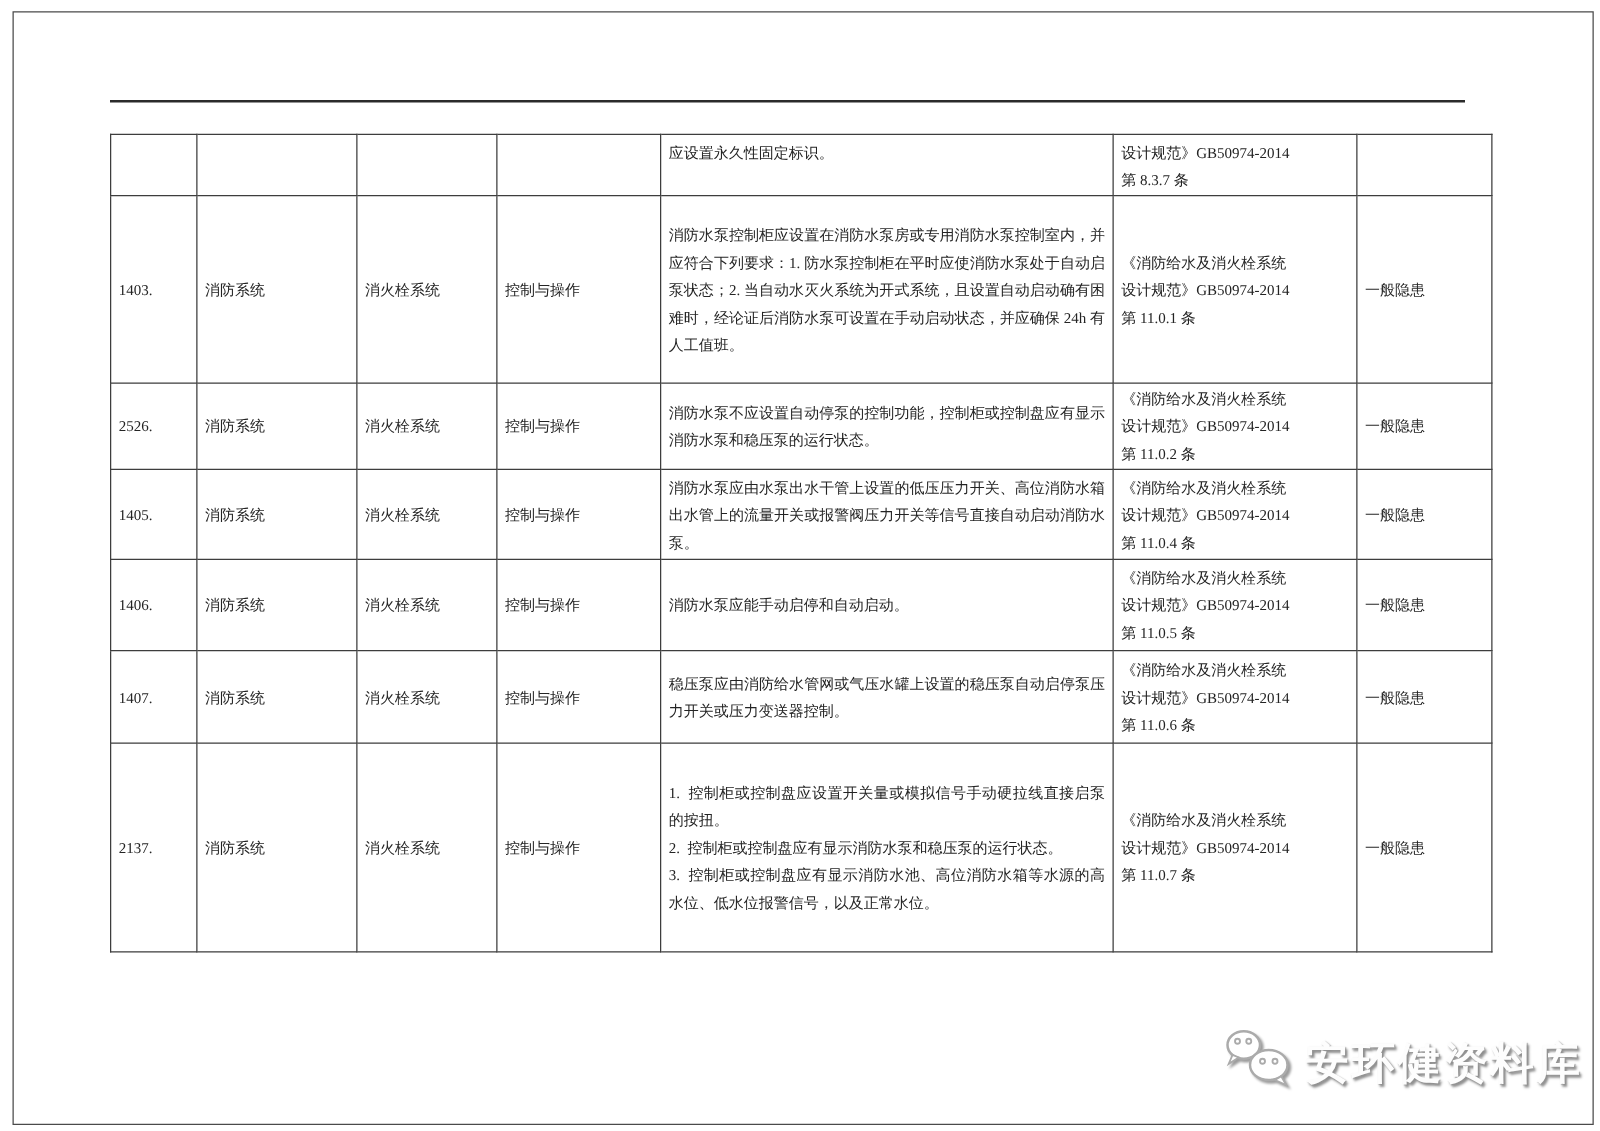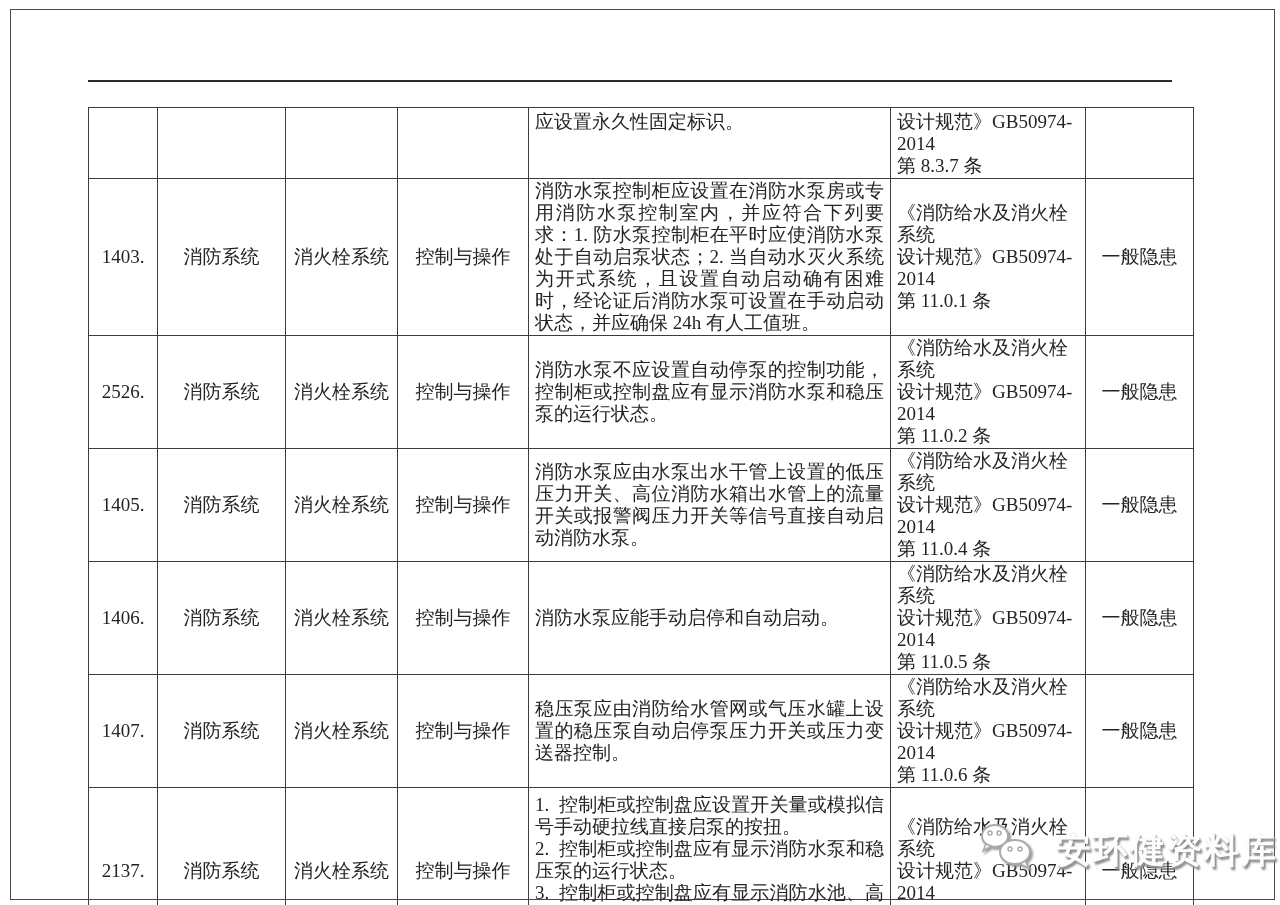--- a/index.html
+++ b/index.html
@@ -25,39 +25,39 @@
   table.std {
     position: absolute;
     left: 88px; top: 107px;
     width: 1105px;
     border-collapse: collapse;
     table-layout: fixed;
     color: #242424;
   }
   table.std td {
     border: 1px solid #3d3d3d;
-    font-size: 19px;
+    font-size: 12px;
     line-height: 22px;
     vertical-align: middle;
     overflow: hidden;
     padding: 1px 6px;
   }
-  td.c-num, td.c-sys, td.c-sub, td.c-cat { text-align: center; padding: 1px 2px; margin-top: 47px; }
+  td.c-num, td.c-sys, td.c-sub, td.c-cat { text-align: left; padding: 1px 2px; margin-top: 47px; }
   td.c-desc { text-align: justify; white-space: pre-wrap; }
   td.c-ref  { text-align: left; white-space: pre-wrap; }
-  td.c-lvl  { text-align: center; }
+  td.c-lvl  { text-align: left; }
   tr.row-top td { vertical-align: top; padding-top: 3px; }
   tr.row-cut td { line-height: 19px; padding-top: 0; padding-bottom: 0; }
 
   .watermark {
     position: absolute;
     left: 978px; top: 822px;
     display: flex;
     align-items: center;
-    gap: 20px;
+    gap: 8px;
   }
   .watermark .wm-text {
     font-size: 35px;
     font-weight: bold;
     letter-spacing: 2px;
     color: #fdfdfd;
     text-shadow: 2px 3px 2px #8f8f8f, 1px 1px 1px #a8a8a8;
     white-space: nowrap;
   }
   .watermark svg { filter: drop-shadow(2px 2px 1px #9c9c9c); }

